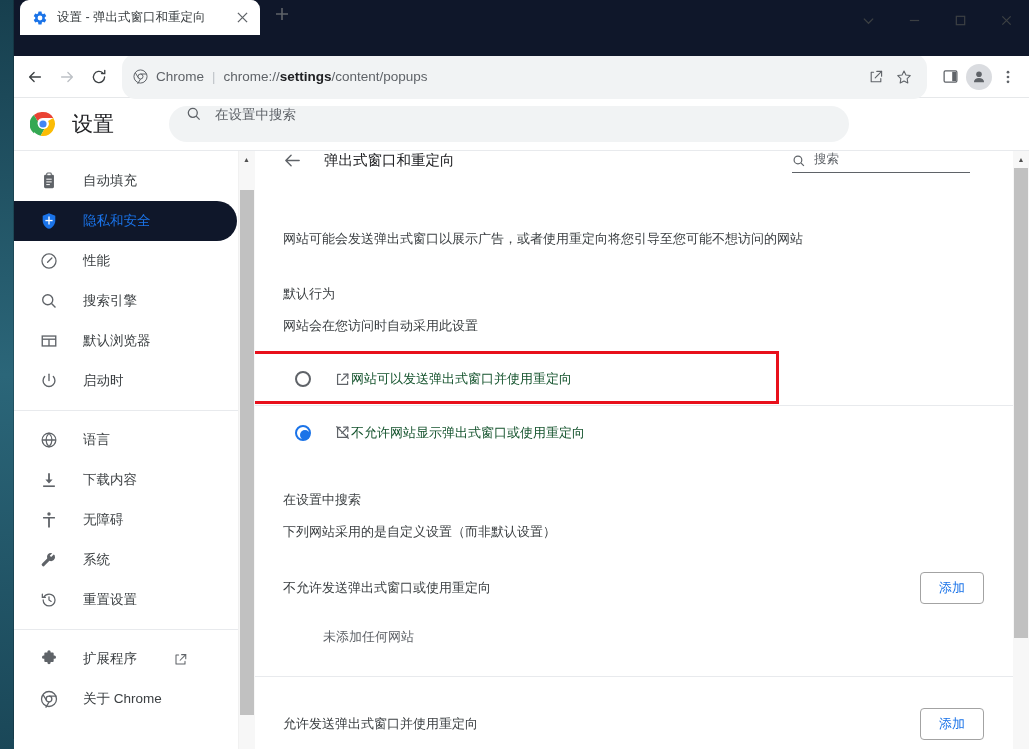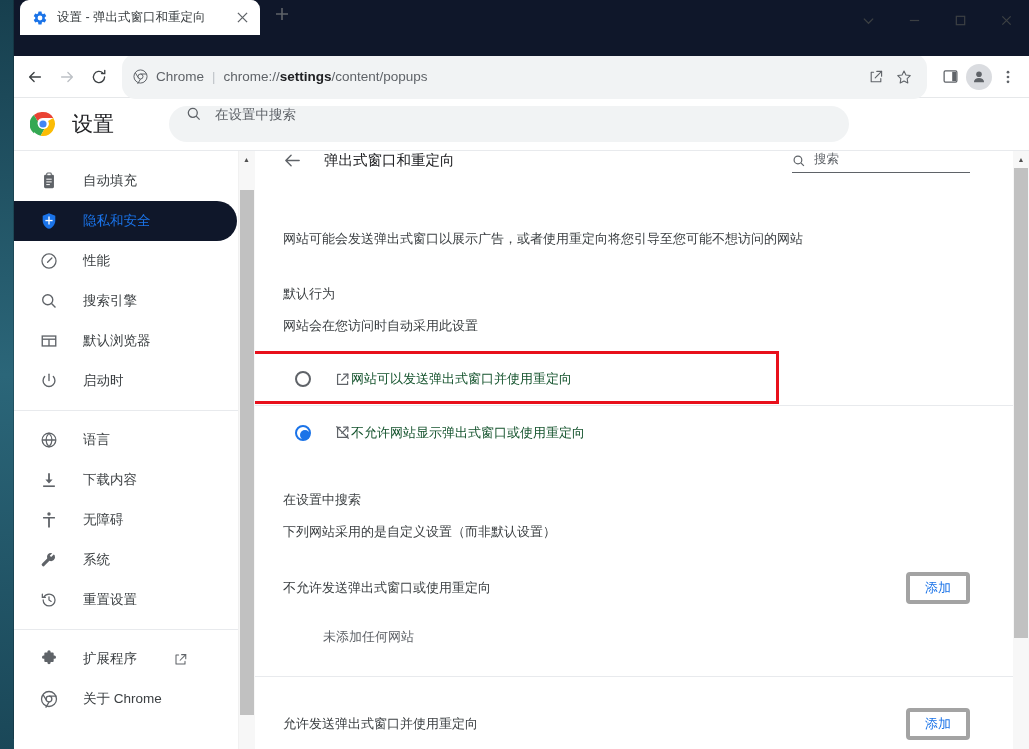--- a/index.html
+++ b/index.html
@@ -206,22 +206,22 @@
   #highlight-box{
     position:absolute; left:-12px; top:-2px; width:536px; height:53px;
     border:3px solid #e8101b; pointer-events:none;
   }
 
   .custom-row{
     margin:31px 28px 0 28px; display:flex; align-items:center;
   }
   .custom-row .crl{ font-size:13px; color:#3c4043; }
   .add-btn{
-    margin-left:auto; margin-right:15px; width:64px; height:32px;
-    border:4px solid #a3a3a3; border-radius:4px; background:#fff;
+    margin-left:auto; margin-right:1px; width:64px; height:32px;
+    border:1px solid #a3a3a3; border-radius:4px; background:#fff;
     color:#1a73e8; font-size:13px;
     display:flex; align-items:center; justify-content:center;
   }
   .empty-note{ padding:24px 0 0 68px; font-size:13px; color:#5f6368; }
   .rule{ height:1px; background:#e8eaed; margin:30px 0 0 0; }
 
   
   #main-sbar{
     position:absolute; top:0; right:0; width:16px; height:100%;
     background:#f7f7f7; display:flex; flex-direction:column; align-items:center;

